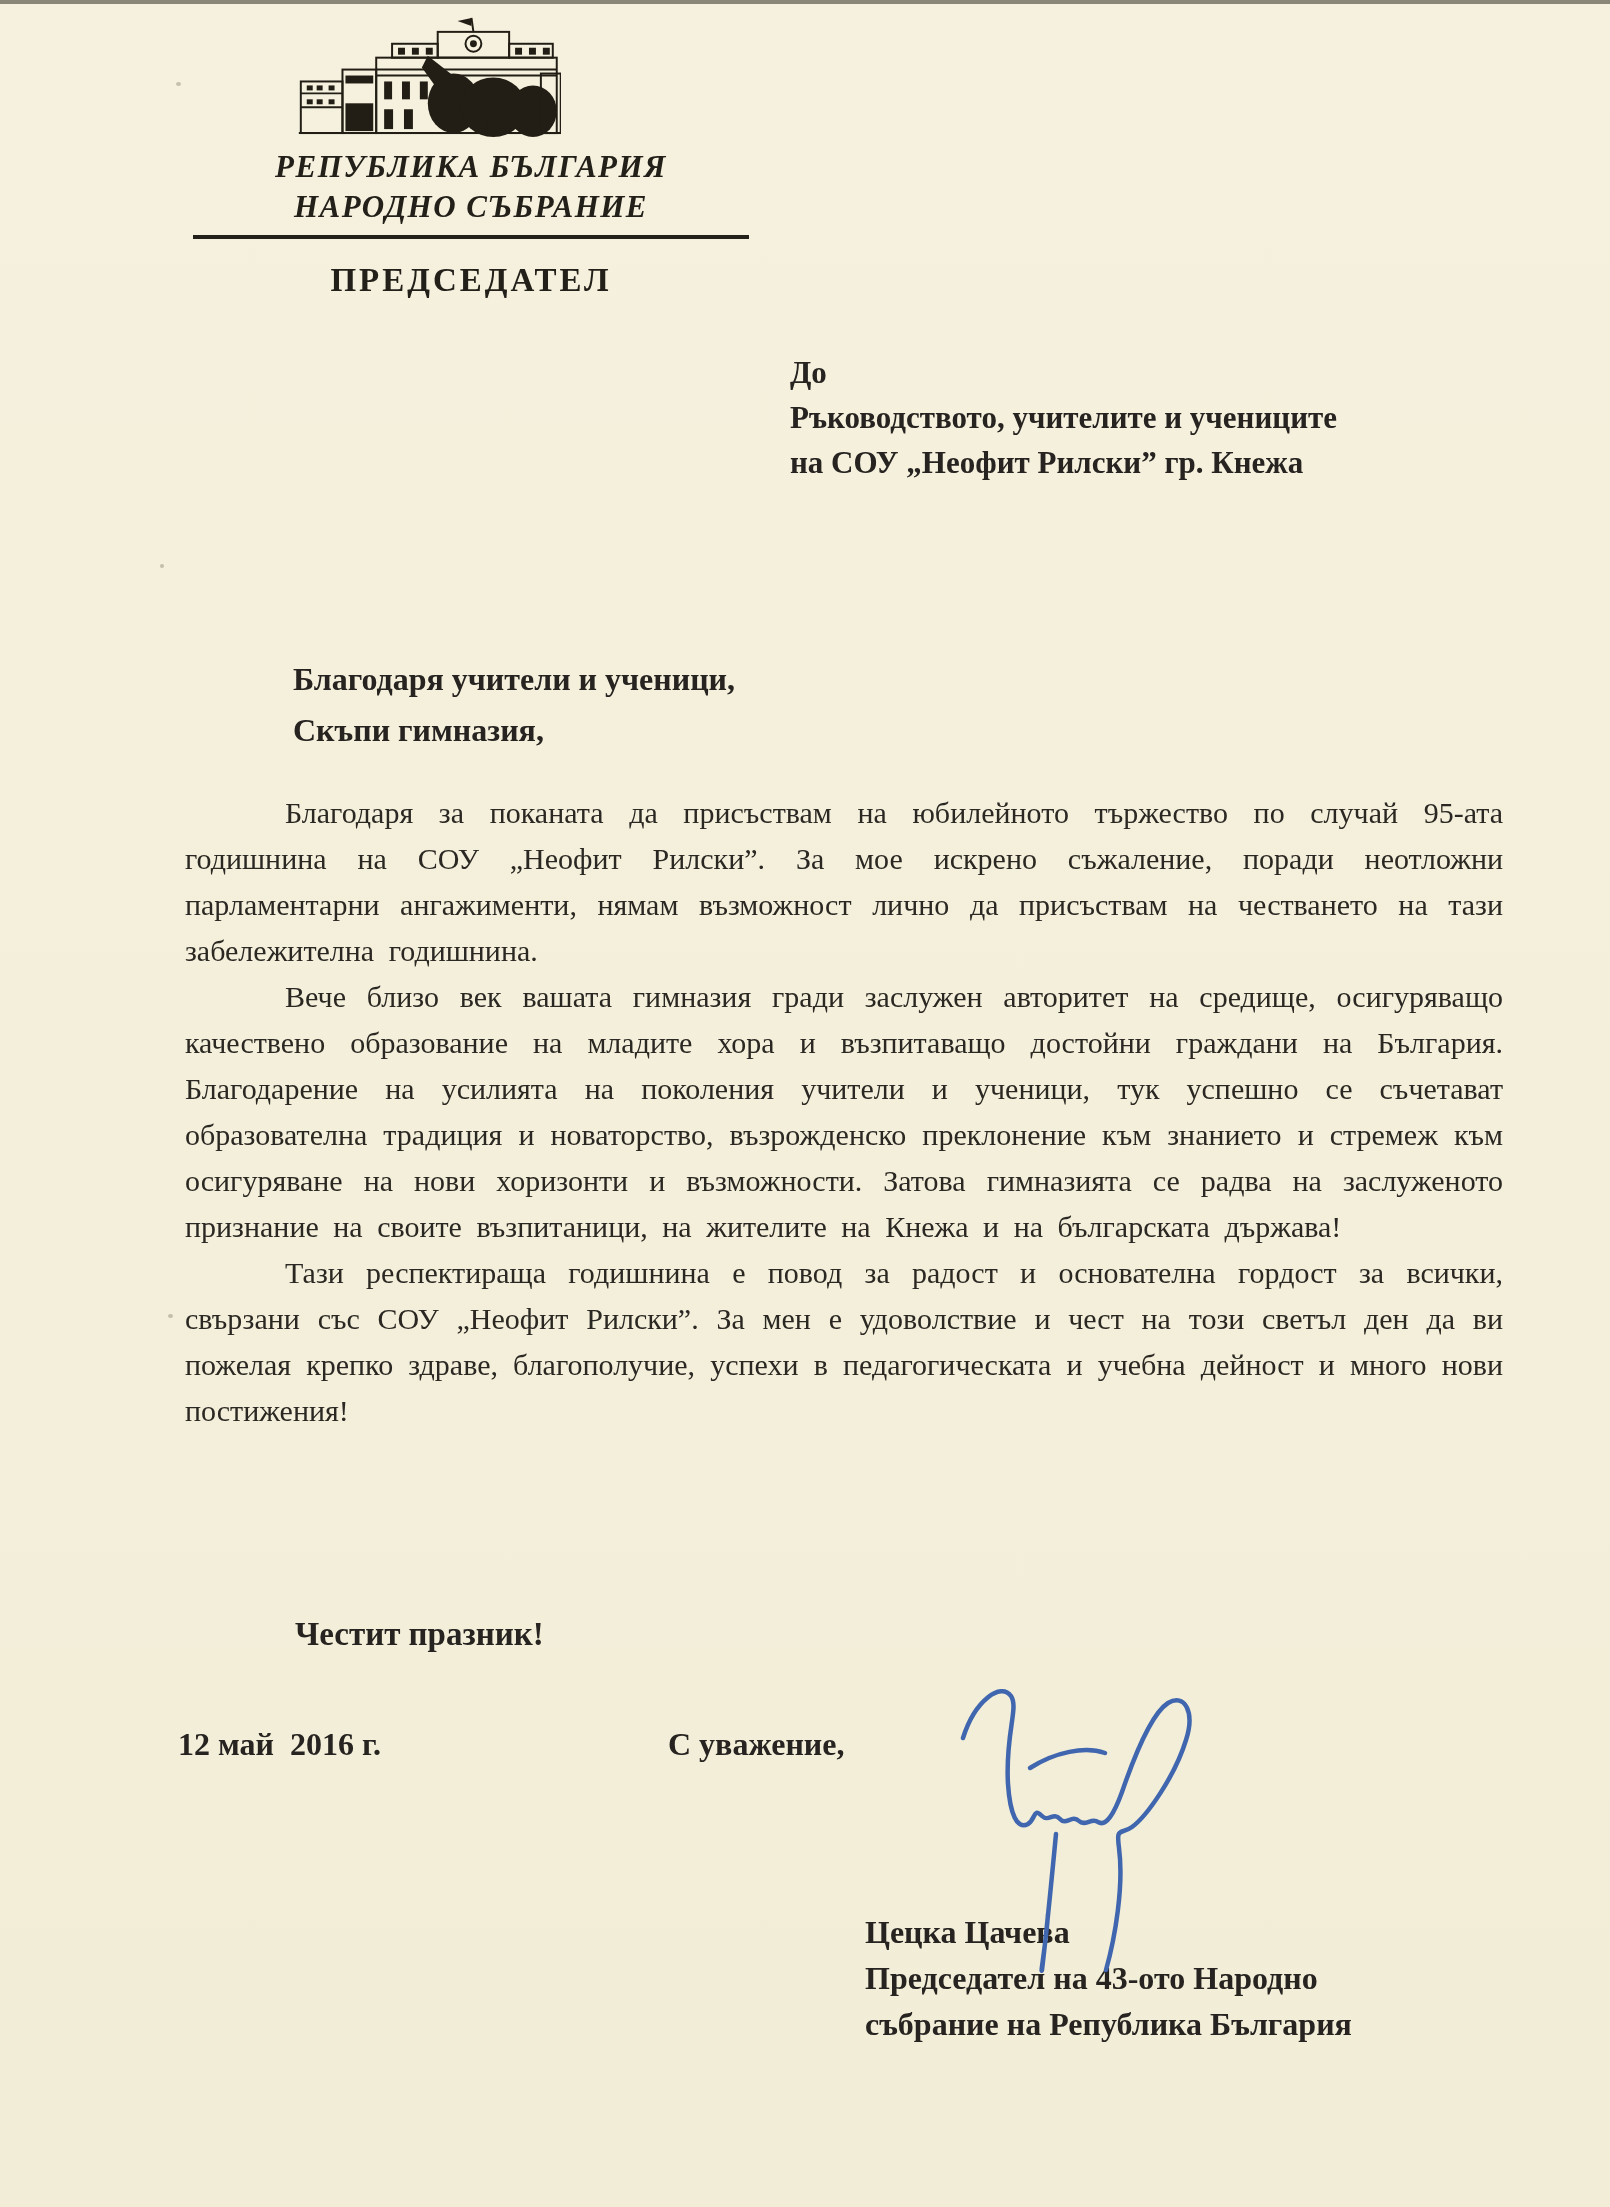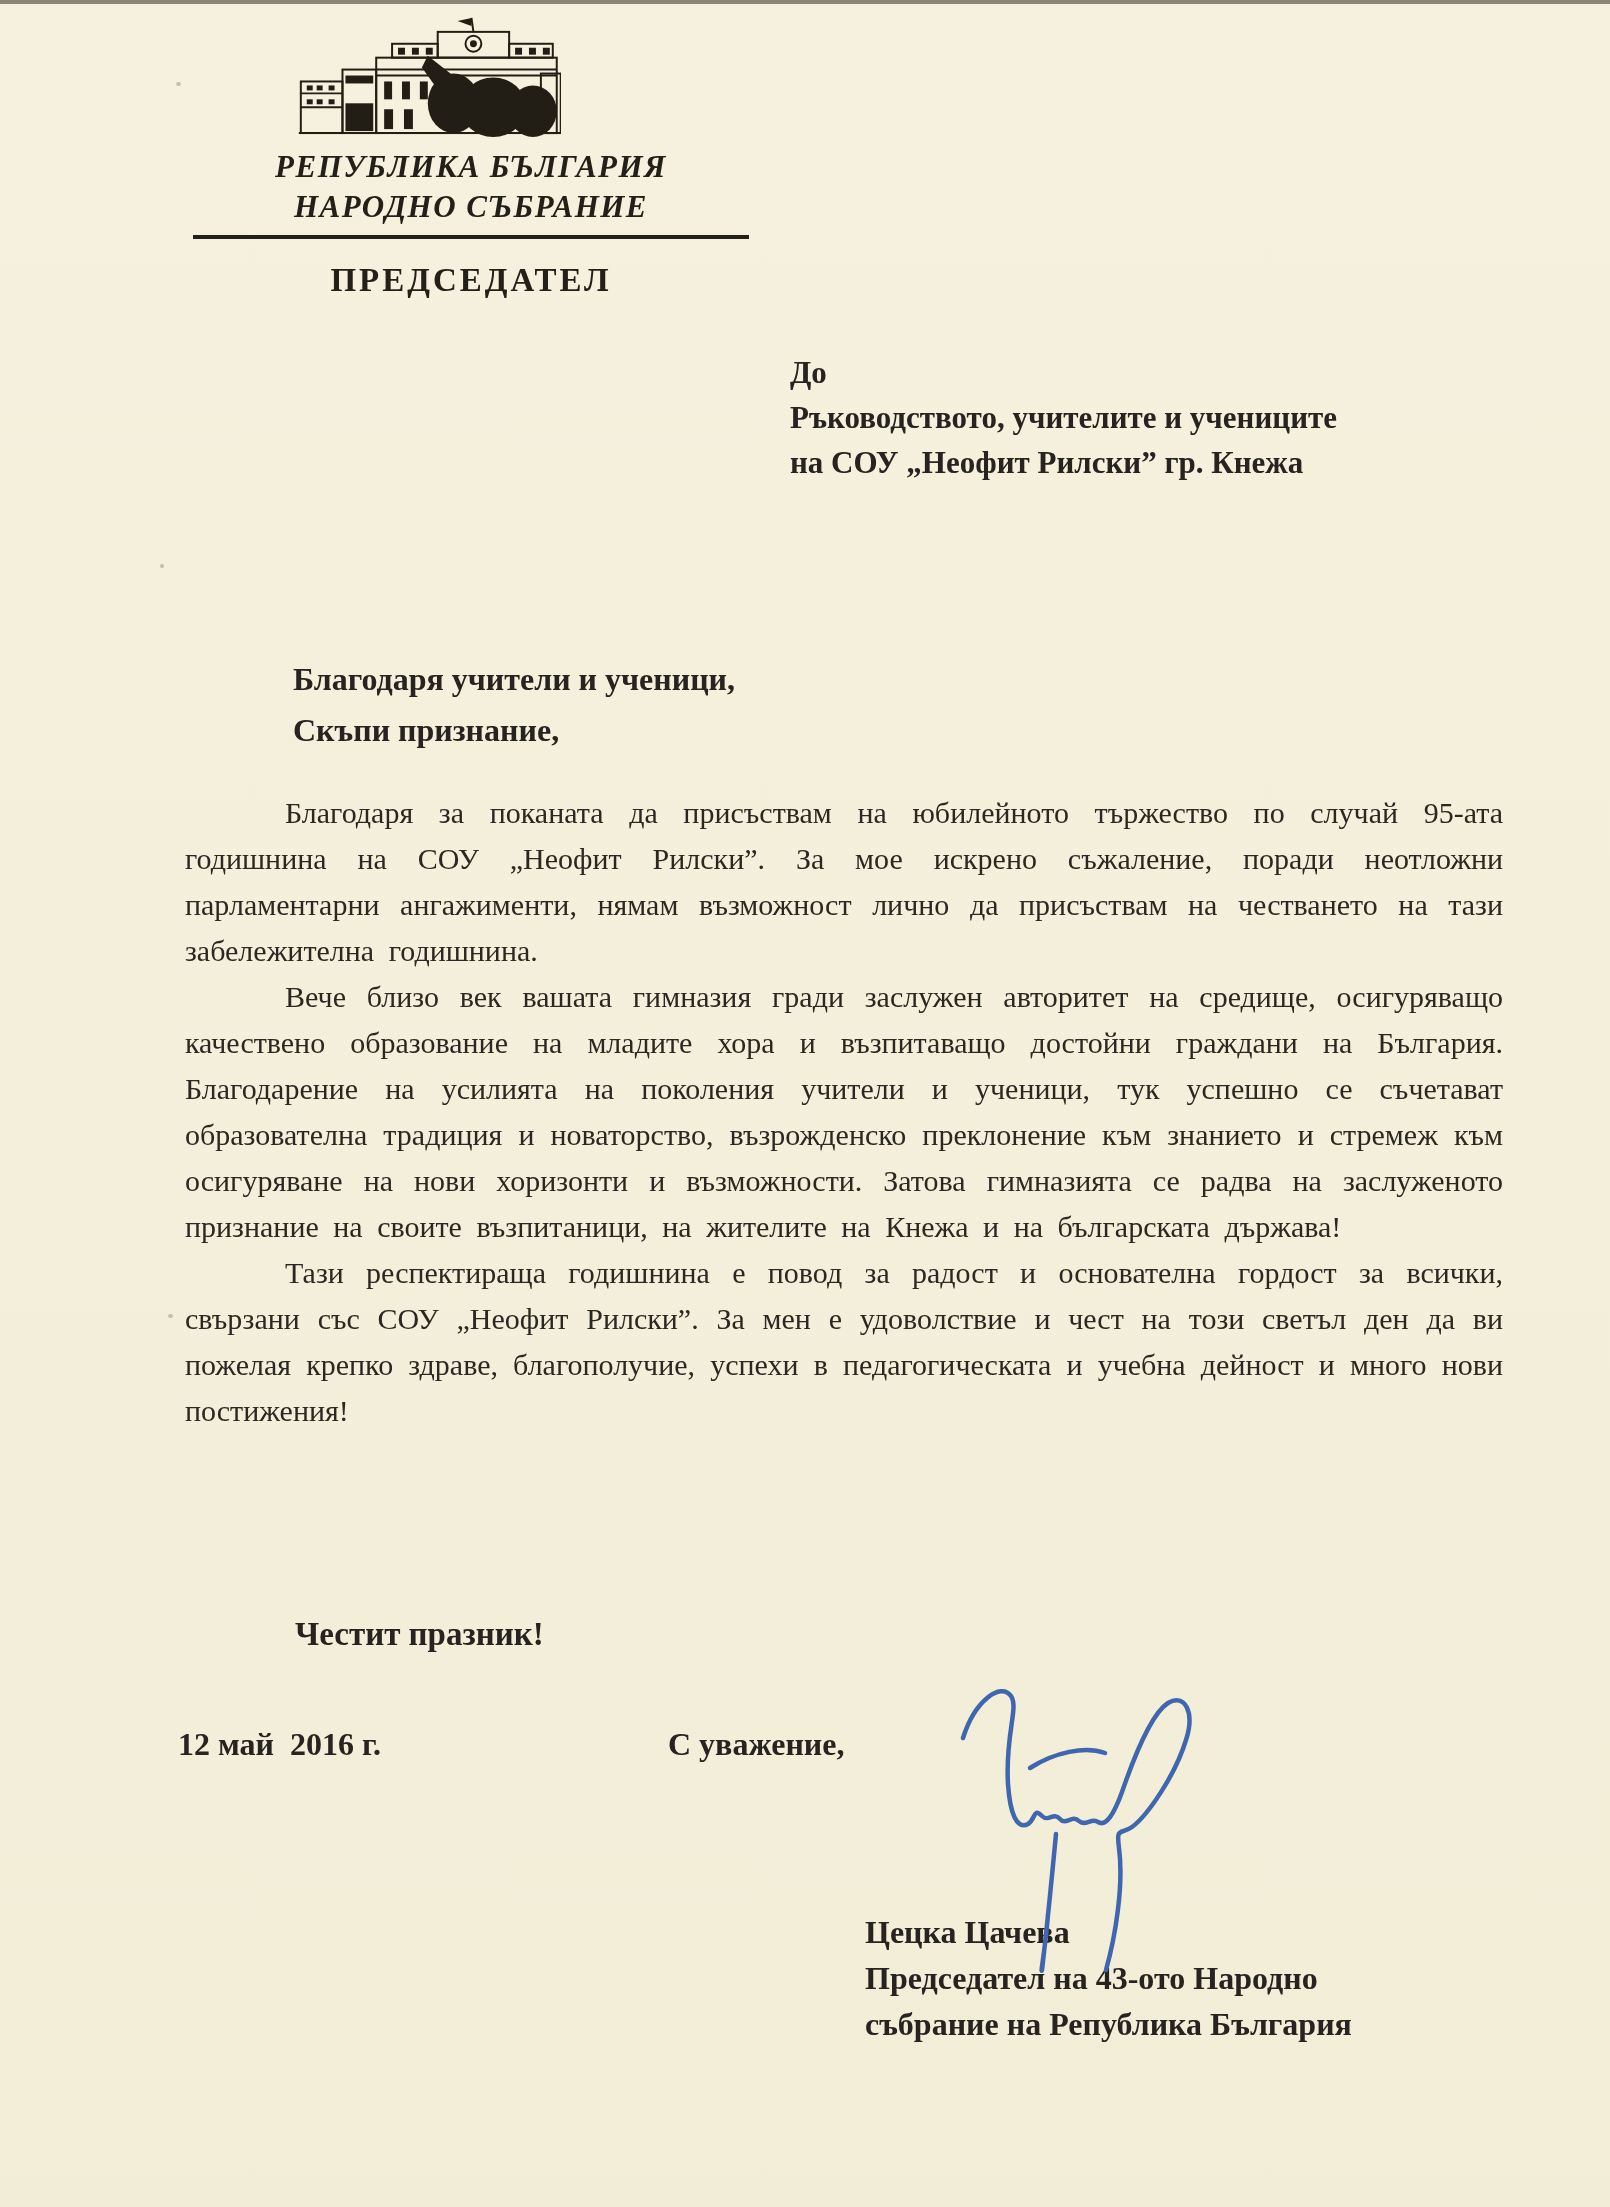--- a/index.html
+++ b/index.html
@@ -154,21 +154,21 @@
   <div class="role">ПРЕДСЕДАТЕЛ</div>
 
   <div class="recipient">
     <div>До</div>
     <div>Ръководството, учителите и учениците</div>
     <div>на СОУ „Неофит Рилски” гр. Кнежа</div>
   </div>
 
   <div class="salutation">
     <div>Благодаря учители и ученици,</div>
-    <div>Скъпи признание,</div>
+    <div>Скъпи гимназия,</div>
   </div>
 
   <div class="body-text">
     <p>Благодаря за поканата да присъствам на юбилейното тържество по случай 95-ата годишнина на СОУ „Неофит Рилски”. За мое искрено съжаление, поради неотложни парламентарни ангажименти, нямам възможност лично да присъствам на честването на тази забележителна годишнина.</p>
     <p>Вече близо век вашата гимназия гради заслужен авторитет на средище, осигуряващо качествено образование на младите хора и възпитаващо достойни граждани на България. Благодарение на усилията на поколения учители и ученици, тук успешно се съчетават образователна традиция и новаторство, възрожденско преклонение към знанието и стремеж към осигуряване на нови хоризонти и възможности. Затова гимназията се радва на заслуженото признание на своите възпитаници, на жителите на Кнежа и на българската държава!</p>
     <p>Тази респектираща годишнина е повод за радост и основателна гордост за всички, свързани със СОУ „Неофит Рилски”. За мен е удоволствие и чест на този светъл ден да ви пожелая крепко здраве, благополучие, успехи в педагогическата и учебна дейност и много нови постижения!</p>
   </div>
 
   <div class="greeting">Честит празник!</div>
 

